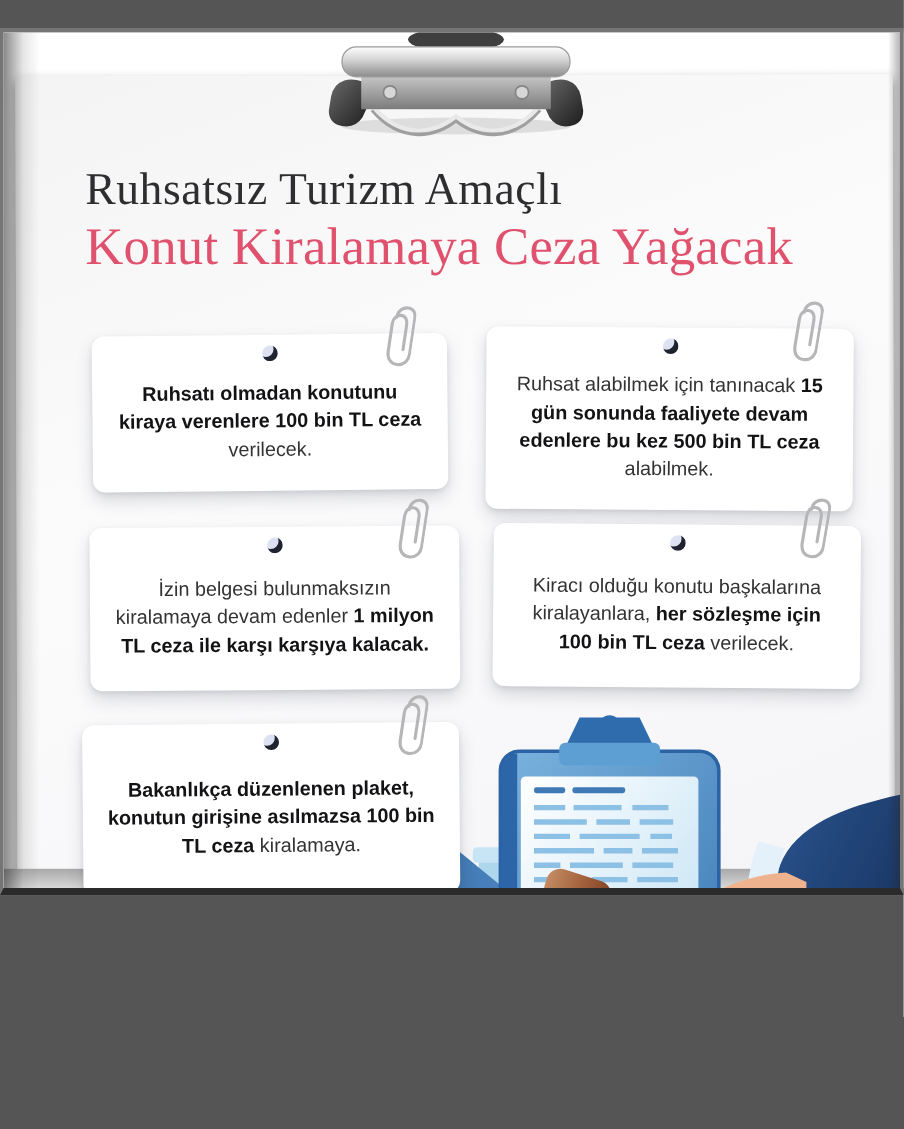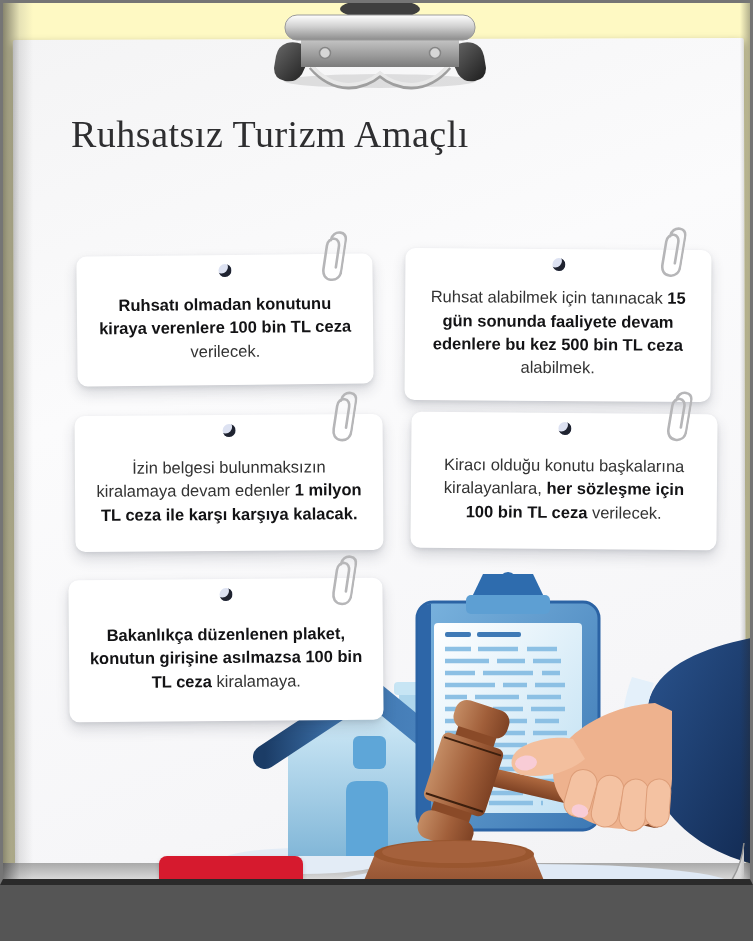--- a/index.html
+++ b/index.html
@@ -1,19 +1,19 @@
 <!DOCTYPE html>
 <html><head>
 <meta charset="utf-8">
 <style>
   html,body{margin:0;padding:0;background:#555;}
   #screen{
-    position:relative;width:753px;height:885px;box-sizing:border-box;
-    background:#fef9c3;border:3px solid #757575;border-bottom:6px solid #2a2a2a;
-    overflow:hidden;font-family:"Liberation Sans",sans-serif;
+    position:relative;width:753px;height:722px;box-sizing:border-box;
+    background:#ffffff;border:3px solid #757575;border-bottom:6px solid #2a2a2a;
+    overflow:hidden;font-family:"Liberation Sans",sans-serif;margin-top:24px;
   }
   .shade-left{position:absolute;left:0;top:0;bottom:0;width:30px;z-index:5;
     background:linear-gradient(90deg,rgba(40,40,40,.55),rgba(120,120,120,.18) 55%,rgba(0,0,0,0));pointer-events:none;}
   .shade-right{position:absolute;right:0;top:0;bottom:0;width:10px;z-index:5;
     background:linear-gradient(270deg,rgba(40,40,40,.35),rgba(0,0,0,0));pointer-events:none;}
   .bottom-band{position:absolute;left:0;right:0;bottom:0;height:16px;
     background:linear-gradient(#a9a9a9,#d8d8d8);}
   .paper{
     position:absolute;left:11px;top:36px;width:731px;height:885px;border-radius:2px;
     background:linear-gradient(160deg,#f4f4f5 0%,#fbfbfc 35%,#f6f6f8 75%,#f1f1f3 100%);
@@ -212,20 +212,21 @@
       <ellipse cx="451" cy="851" rx="80" ry="14" fill="#99562f"></ellipse>
       <ellipse cx="451" cy="849" rx="72" ry="11" fill="#a5613c"></ellipse>
     </g>
 
     <path d="M741,840 C736,884 708,908 660,919 L741,919 Z" fill="url(#gCurl)"></path>
     <path d="M741,840 C736,884 708,908 660,919" fill="none" stroke="#9a9a9a" stroke-width="1.5"></path>
   </svg>
 
   <div class="title">
     <div class="l1">Ruhsatsız Turizm Amaçlı</div>
+    <div class="l2" id="title-line2" style="color: rgb(224, 81, 110);">Konut Kiralamaya Ceza Yağacak</div>
   </div>
 
   <div class="card" id="card1">
     <span class="pin"></span>
     <svg class="pclip" viewBox="0 0 22 56">
         <path d="M6,12 C6,6.5 10,3 14.5,3 C19,3 21,6.5 21,11 L21,40 C21,47 17,51 11.5,51 C6,51 3,47 3,41 L3,18 C3,13 6,10 9.5,10 C13,10 15,13 15,17 L15,38" fill="none" stroke="#b6b6b8" stroke-width="2.6" stroke-linecap="round"></path>
       </svg>
     <p><strong>Ruhsatı olmadan konutunu kiraya verenlere 100 bin TL ceza</strong><span> verilecek.</span></p>
   </div>
 

